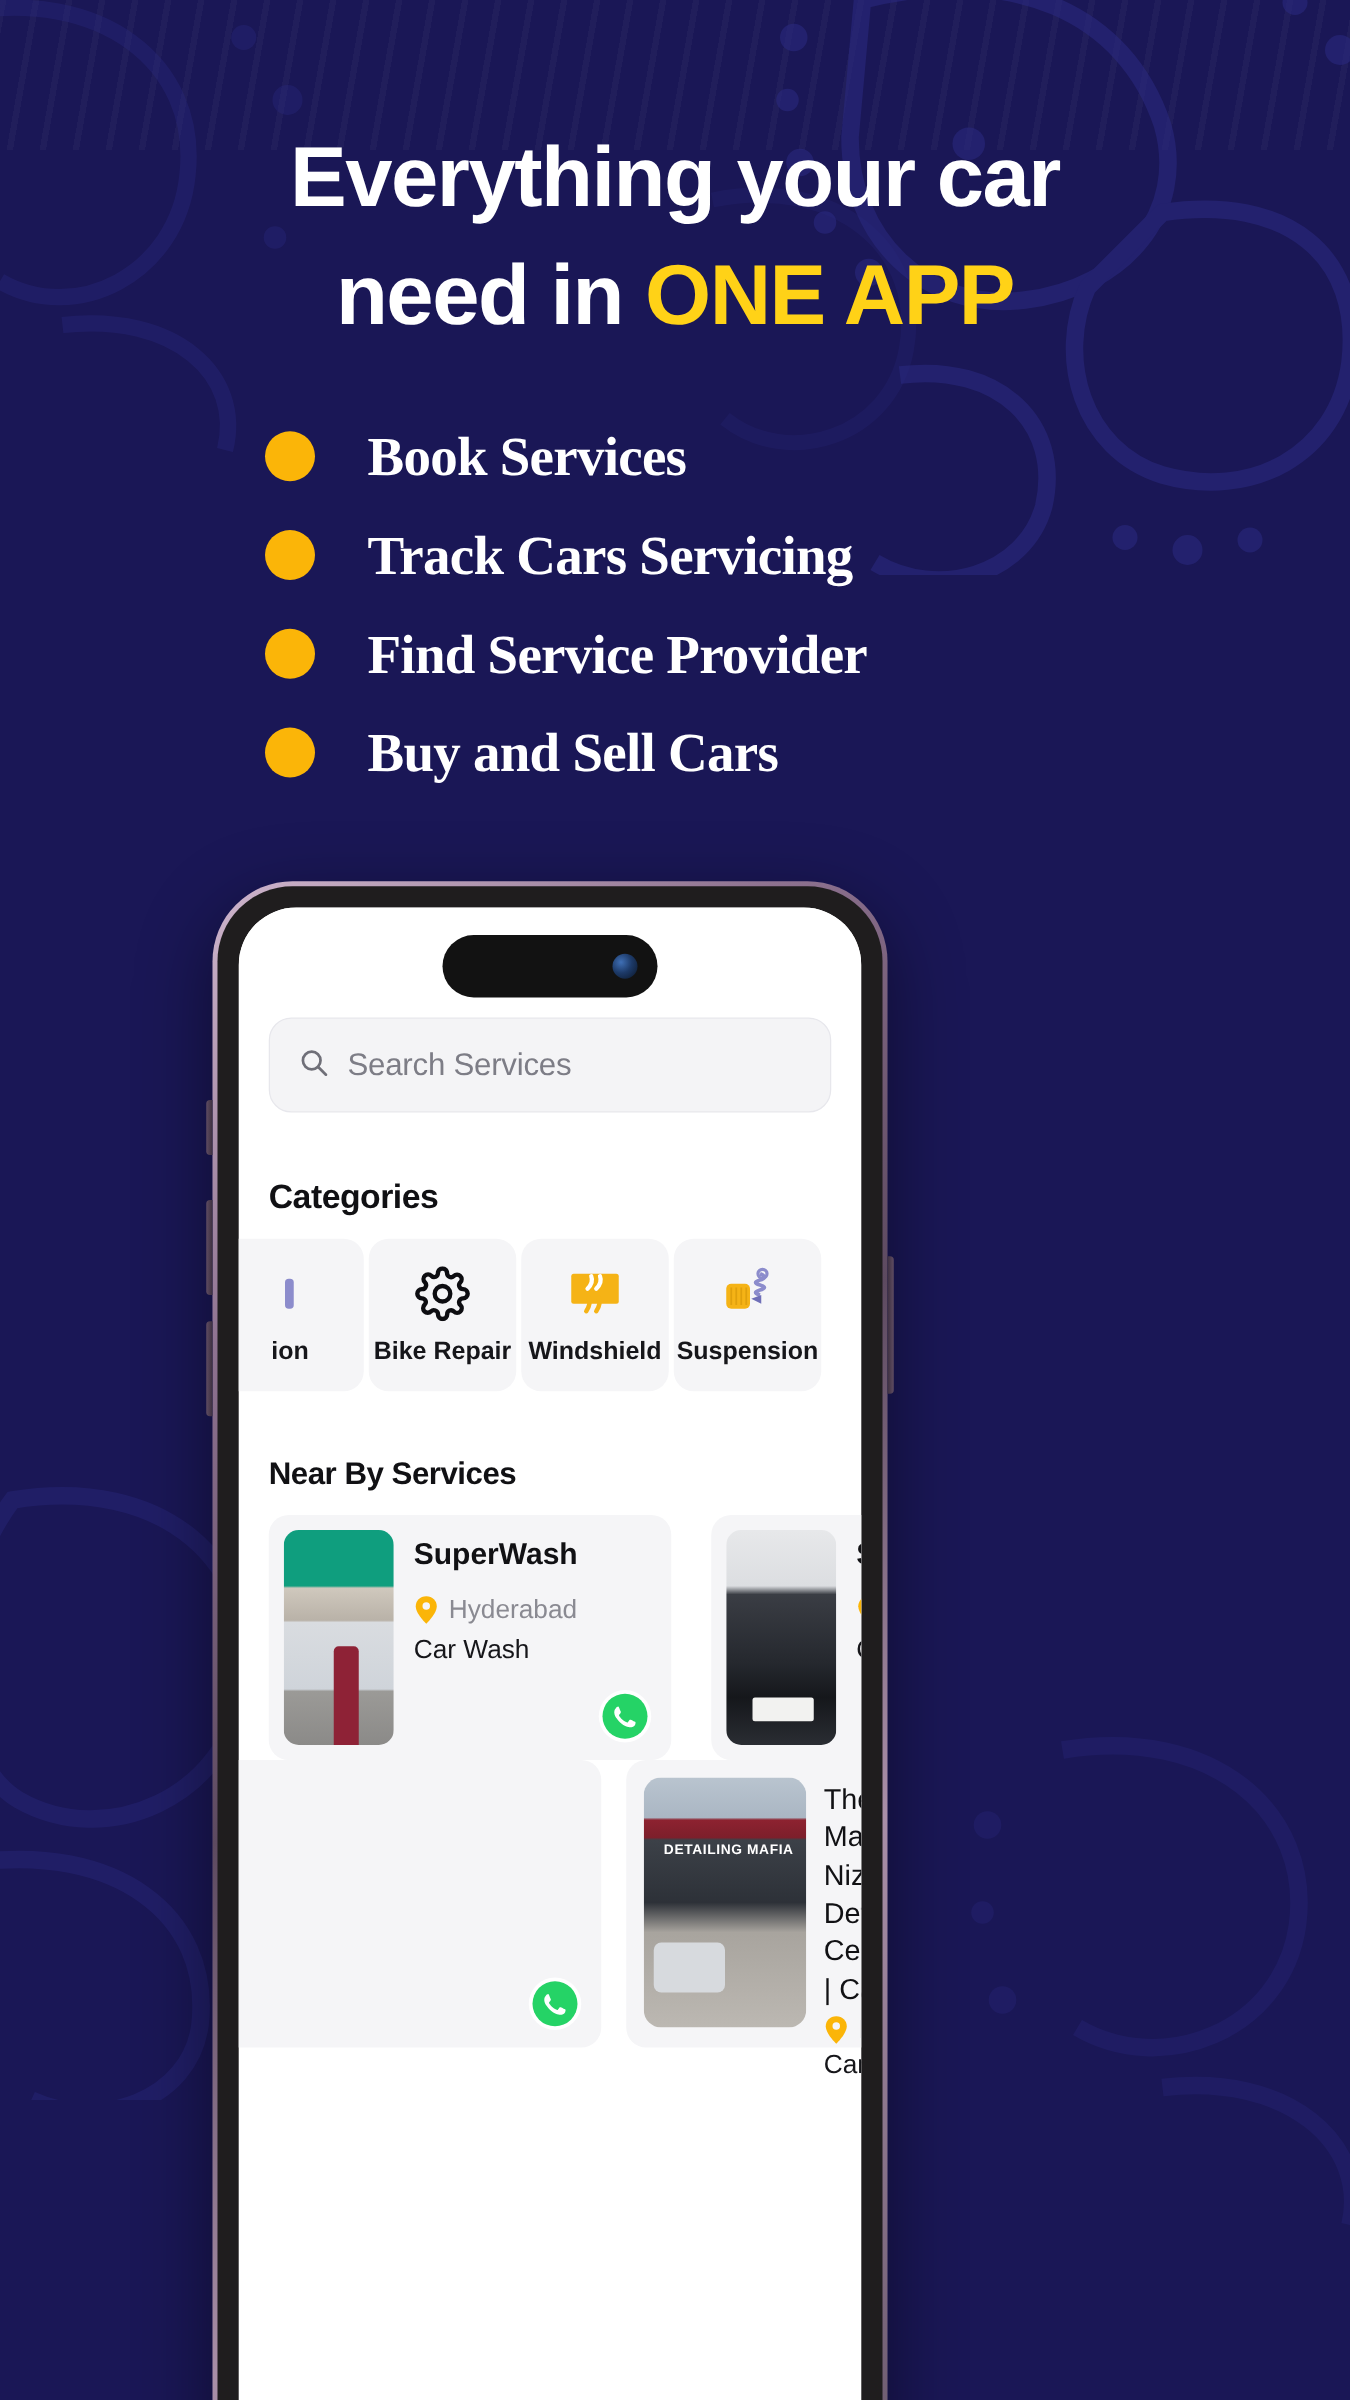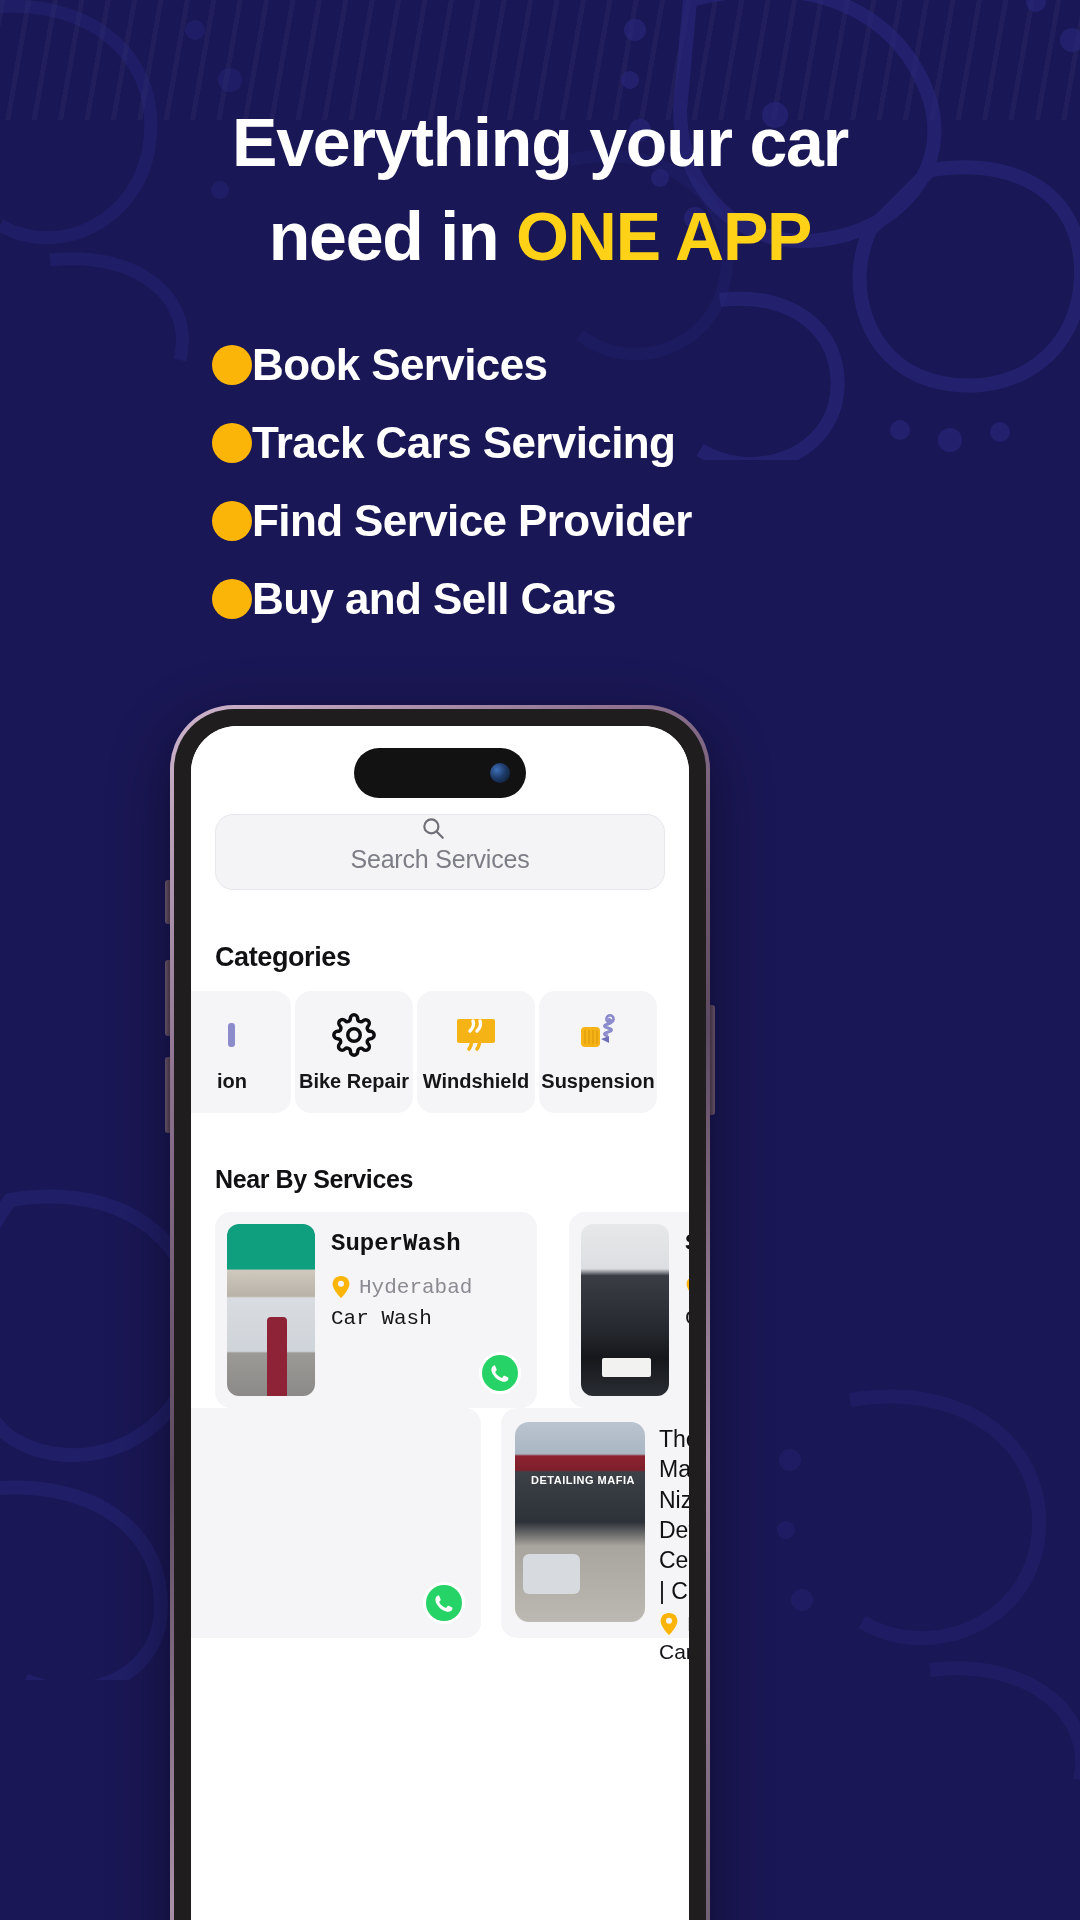--- a/index.html
+++ b/index.html
@@ -54,21 +54,23 @@
   }
   .bullet-dot {
     width: 40px; height: 40px; border-radius: 50%;
     background: #fbb508; flex: 0 0 40px;
   }
   .bullet-label {
     color: #ffffff;
     font-size: 44px;
     font-weight: 800;
     letter-spacing: -.6px;
+    margin-left: 42px;
     white-space: nowrap;
+    font-family: Liberation Serif, serif;
   }
 
   
   .phone-wrap {
     position: absolute;
     left: 170px; top: 705px;
     width: 540px; height: 1260px;
     z-index: 3;
   }
   .phone-frame {
@@ -122,21 +124,20 @@
     background: #fff;
   }
   .search-bar {
     margin: 0 24px;
     height: 76px;
     border-radius: 18px;
     background: #f4f4f6;
     border: 1px solid #e7e7ec;
     display: flex; align-items: center;
     padding: 0 22px;
-    flex-direction: column;
   }
   .search-icon { flex: 0 0 26px; margin-right: 14px; }
   .search-placeholder {
     color: #7d7d86; font-size: 25px; letter-spacing: -.2px;
   }
 
   .sec-title {
     font-size: 27px; font-weight: 800; color: #111114;
     margin: 52px 0 18px 24px; letter-spacing: -.4px;
   }
@@ -152,21 +153,21 @@
     flex: 0 0 118px; height: 122px;
     background: #f5f5f7; border-radius: 16px;
     display: flex; flex-direction: column;
     align-items: center; justify-content: center;
     gap: 12px;
   }
   .cat-ico { height: 46px; display: flex; align-items: center; }
   .cat-label { font-size: 20px; font-weight: 600; color: #16161a; white-space: nowrap; }
 
   
-  .nearby-strip { display: flex; gap: 32px; padding-left: 24px; font-family: Liberation Mono, monospace; }
+  .nearby-strip { display: flex; gap: 32px; padding-left: 24px; }
   .nearby-card {
     flex: 0 0 322px; height: 196px;
     background: #f5f5f7; border-radius: 16px;
     display: flex; padding: 12px; position: relative;
   }
   .nearby-thumb {
     flex: 0 0 88px; height: 172px; border-radius: 12px;
     overflow: hidden; position: relative;
   }
   .nearby-body { padding: 6px 0 0 16px; flex: 1; min-width: 0; }

